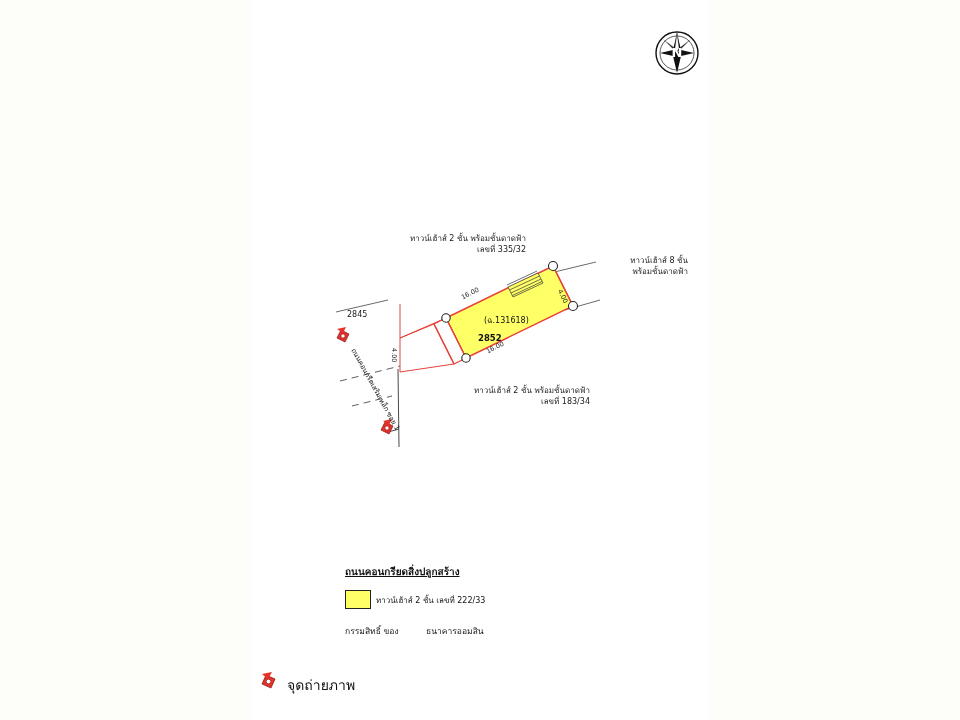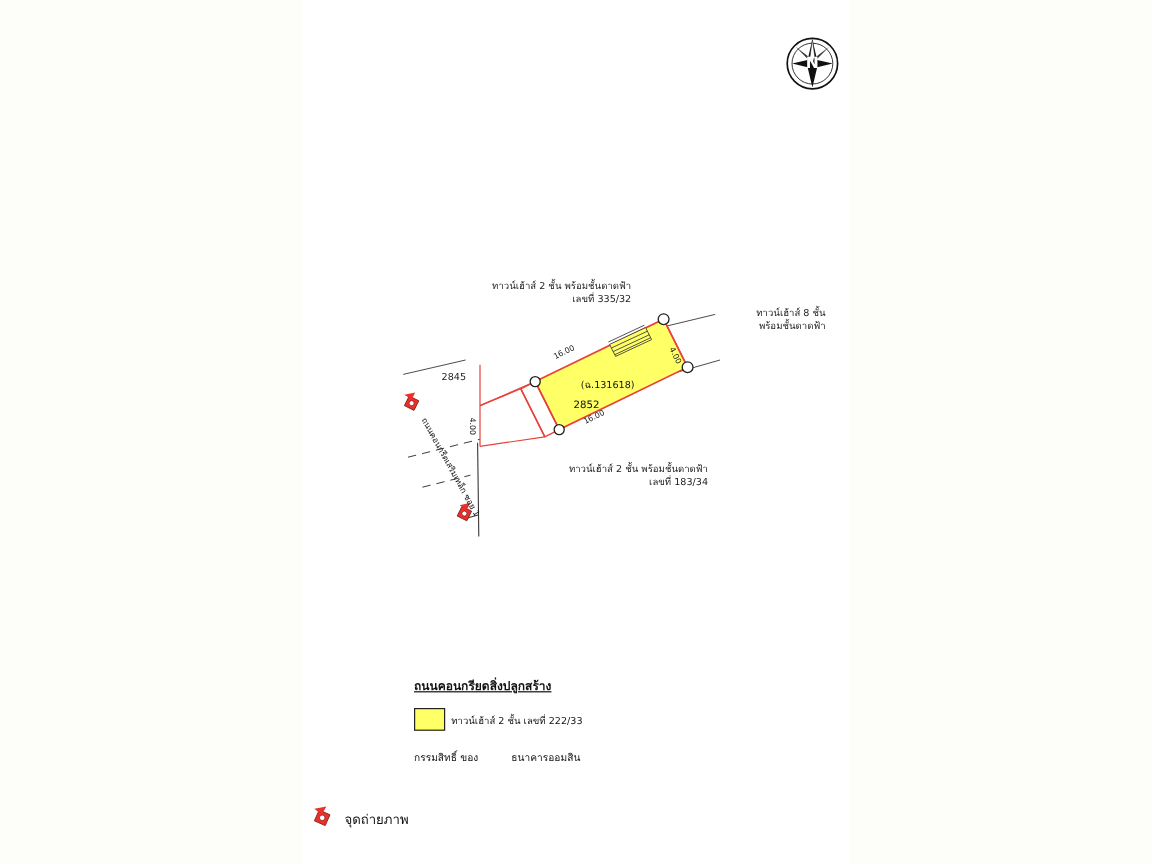--- a/index.html
+++ b/index.html
@@ -96,35 +96,35 @@
     top: 624px;
     font-size: 8.5px;
     color: #111;
     white-space: nowrap;
   }
   .owner-line .gap { display: inline-block; width: 22px; }
   .photo-point-text {
     position: absolute;
     left: 287px;
     top: 674px;
-    font-size: 11px;
+    font-size: 14px;
     color: #111;
     white-space: nowrap;
   }
   .parcel-code {
     position: absolute;
     font-size: 8px;
     color: #111;
     white-space: nowrap;
     margin-left: 16px;
   }
   .parcel-no {
     position: absolute;
     font-size: 8.5px;
-    font-weight: normal;
+    font-weight: bold;
     color: #111;
     white-space: nowrap;
   }
   .rot-road {
     position: absolute;
     font-size: 7px;
     color: #111;
     white-space: nowrap;
     transform-origin: 0 0;
   }
@@ -231,21 +231,21 @@
     <div>พร้อมชั้นดาดฟ้า</div>
   </div>
 
   <div class="lbl center thai" style="left:455px; top:386px; width:135px;">
     <div>ทาวน์เฮ้าส์ 2 ชั้น พร้อมชั้นดาดฟ้า</div>
     <div>เลขที่ 183/34</div>
   </div>
 
   <div class="rot-road thai" style="left:358px; top:346px; transform: rotate(61deg);">ถนนคอนกรีตเสริมเหล็ก ซอย 1</div>
 
-  <div class="lbl" style="left:368px; top:310px;">2845</div>
+  <div class="lbl" style="left:347px; top:310px;">2845</div>
 
   <div class="parcel-code thai" style="left:468px; top:314px;">(ฉ.131618)</div>
 
   <div class="parcel-no" style="left:478px; top:333px;">2852</div>
 
   <div class="dim" style="left:460px; top:294px; transform: rotate(-26deg); transform-origin: 0 0;">16.00</div>
   <div class="dim" style="left:563px; top:288px; transform: rotate(63deg); transform-origin: 0 0;">4.00</div>
   <div class="dim" style="left:485px; top:348px; transform: rotate(-26deg); transform-origin: 0 0;">16.00</div>
   <div class="dim" style="left:398px; top:348px; transform: rotate(90deg); transform-origin: 0 0;">4.00</div>
 

